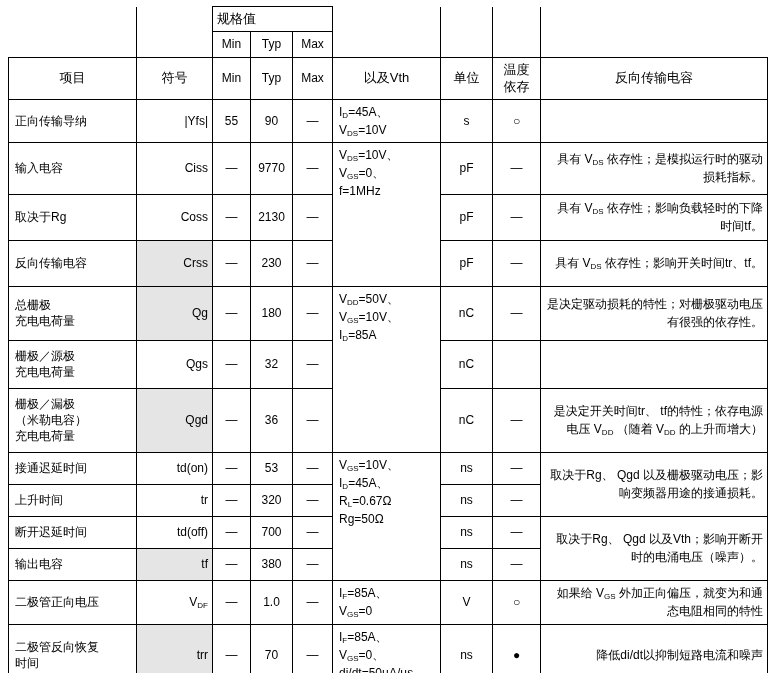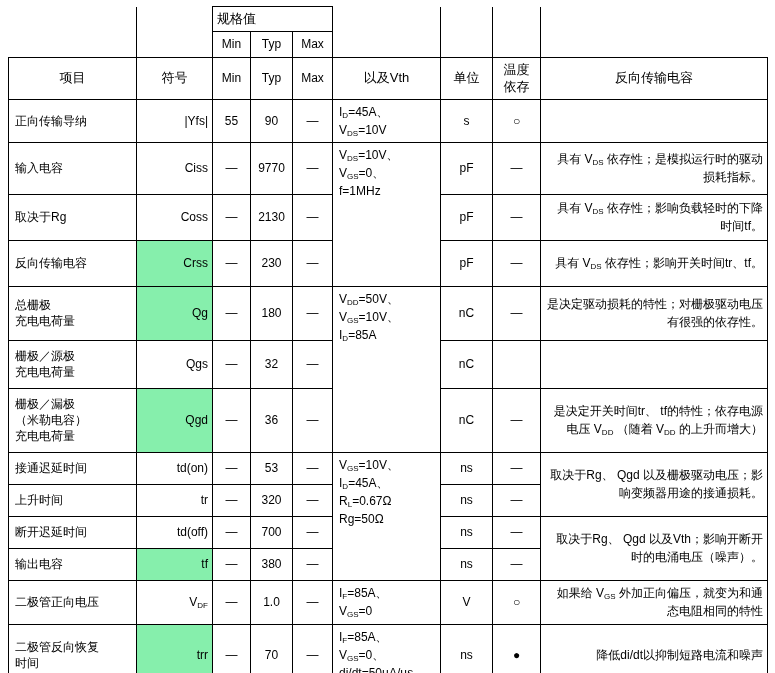--- a/index.html
+++ b/index.html
@@ -20,21 +20,21 @@
   td,th{
     border:1px solid #000;
     padding:3px 4px;
     vertical-align:middle;
     font-weight:normal;
     font-size:12px;
     line-height:1.35;
   }
   .c{text-align:center;}
   .hdr{font-size:13px;}
-  .hl{background:#86efac;}
+  .hl{background:#e5e5e5;}
   .sym{padding-left:8px;text-align:right;}
   .item{padding-left:6px;text-align:left;}
   .small{font-size:13px;}
   sub{font-size:8px;vertical-align:baseline;position:relative;top:2px;}
   .cond{text-align:left;padding-left:6px;line-height:1.5;}
   .tcell{vertical-align:top;}
   .desc{text-align:right;padding-left:6px;line-height:1.55;}
   col.c1{width:128px;}
   col.c2{width:76px;}
   col.c3{width:38px;}

